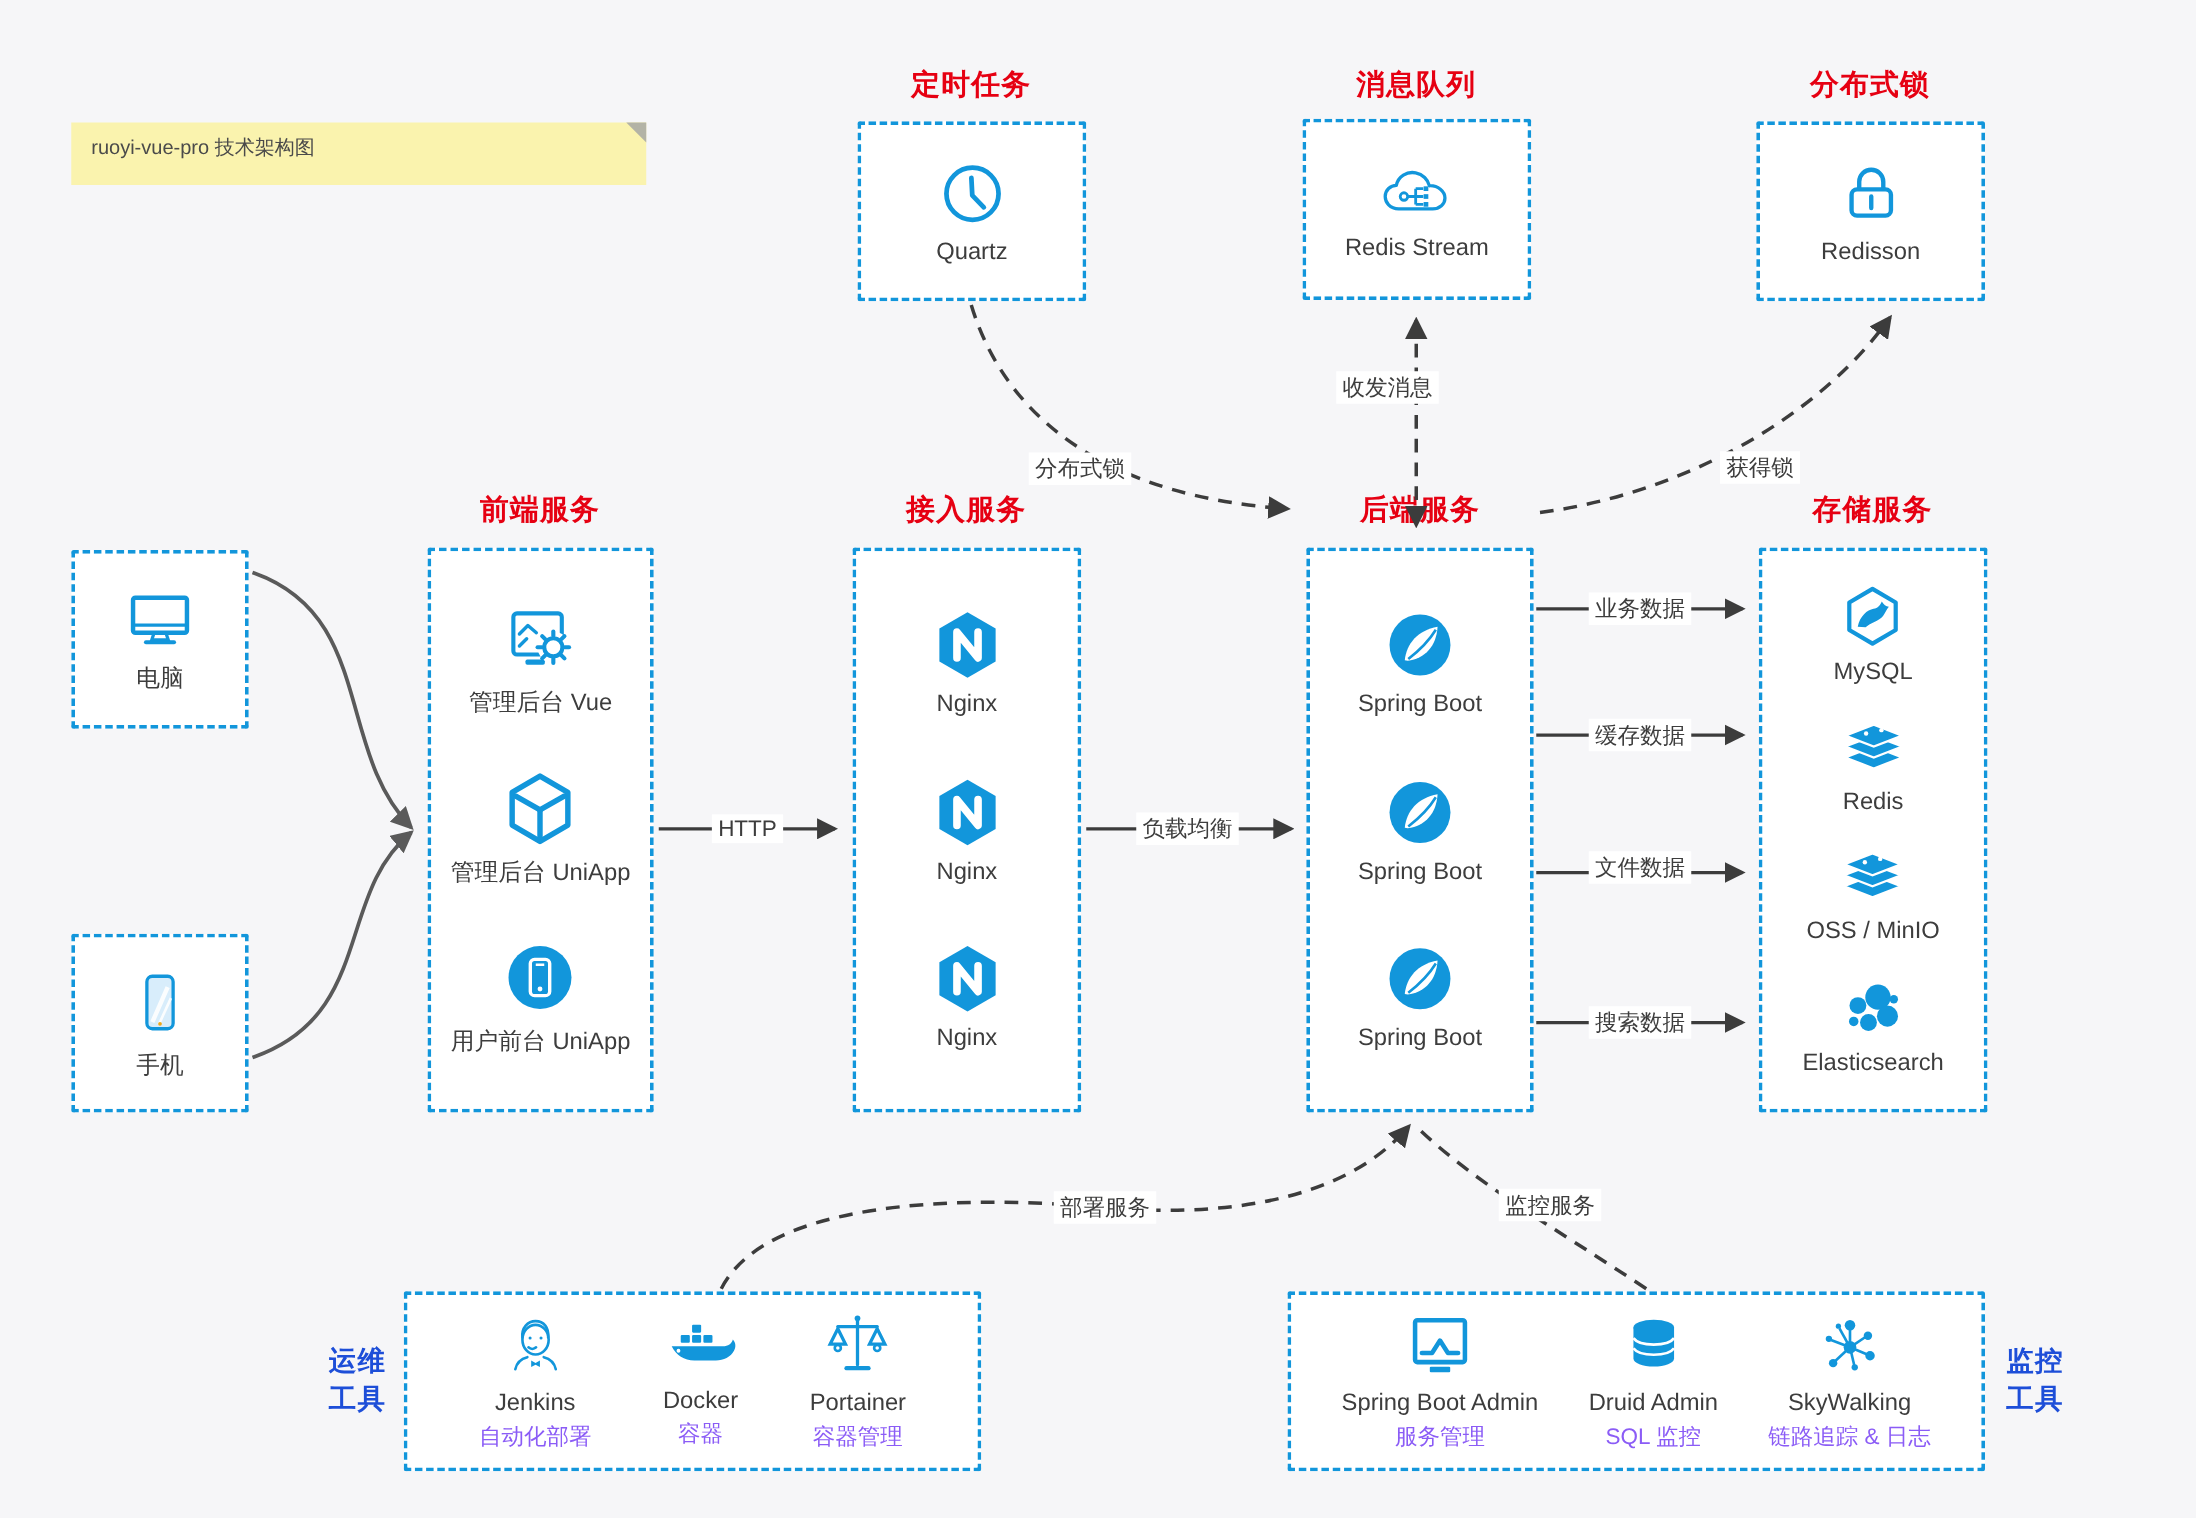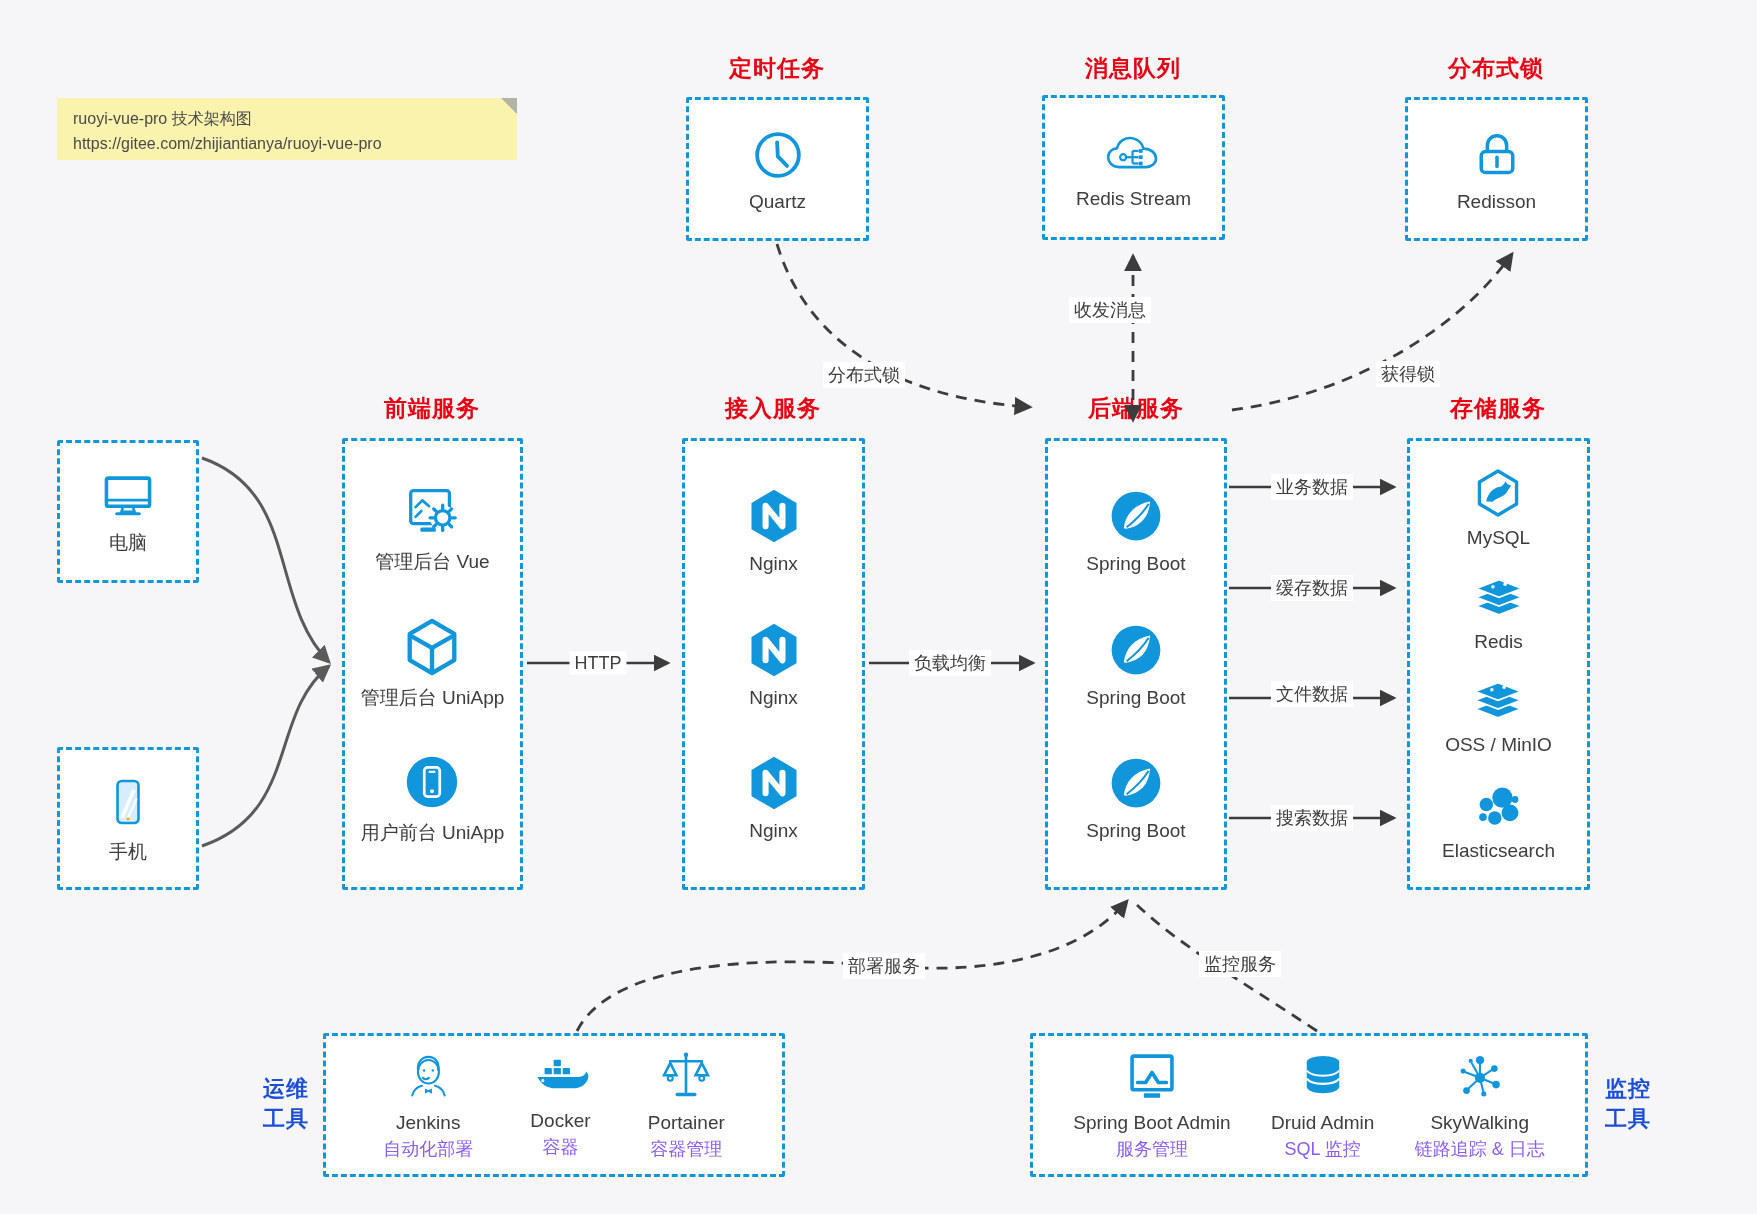--- a/index.html
+++ b/index.html
@@ -24,38 +24,37 @@
   .side-heading{
     position:absolute;transform:translate(-50%,-50%);color:#1d4ed8;font-weight:bold;
     font-size:22px;line-height:1.35;text-align:center;z-index:3;letter-spacing:1px;
   }
   .edges{position:absolute;left:0;top:0;z-index:4;pointer-events:none;}
   .edge-label{
     position:absolute;transform:translate(-50%,-50%);background:#ffffff;
     padding:1px 5px;font-size:18px;color:#3d3d3d;white-space:nowrap;z-index:6;
   }
   .note{
-    position:absolute;left:57px;top:98px;width:460px;height:62px;background:#faf3ae;
+    position:absolute;left:57px;top:98px;width:460px;height:50px;background:#faf3ae;
     z-index:2;box-sizing:border-box;padding:9px 0 0 16px;line-height:1.55;
     font-size:16px;color:#4a4a4a;
   }
   .note-fold{
     position:absolute;right:0;top:0;width:0;height:0;z-index:3;
     border-top:16px solid #b3b3a6;border-left:16px solid transparent;
   }
 </style>
 </head>
 <body>
 
 <div class="canvas">
 
   <div class="note">
     <div class="note-fold"></div>
     <div>ruoyi-vue-pro 技术架构图</div>
-    <div>https://gitee.com/zhijiantianya/ruoyi-vue-pro</div>
   </div>
 
   <div class="heading" style="left:777px;top:68px;">定时任务</div>
   <div class="heading" style="left:1133px;top:68px;">消息队列</div>
   <div class="heading" style="left:1496px;top:68px;">分布式锁</div>
   <div class="heading" style="left:432px;top:408px;">前端服务</div>
   <div class="heading" style="left:773px;top:408px;">接入服务</div>
   <div class="heading" style="left:1136px;top:408px;">后端服务</div>
   <div class="heading" style="left:1498px;top:408px;">存储服务</div>
   <div class="side-heading" style="left:286px;top:1104px;">

